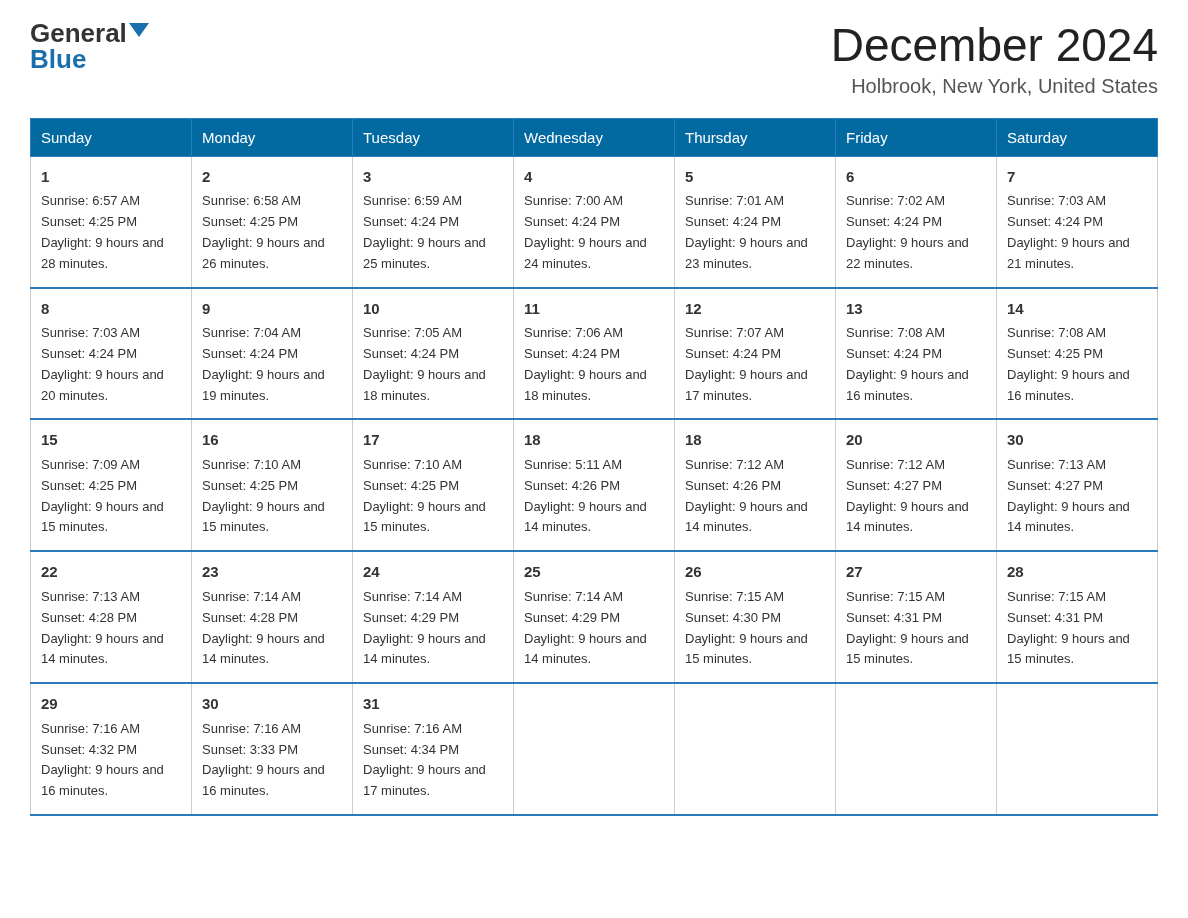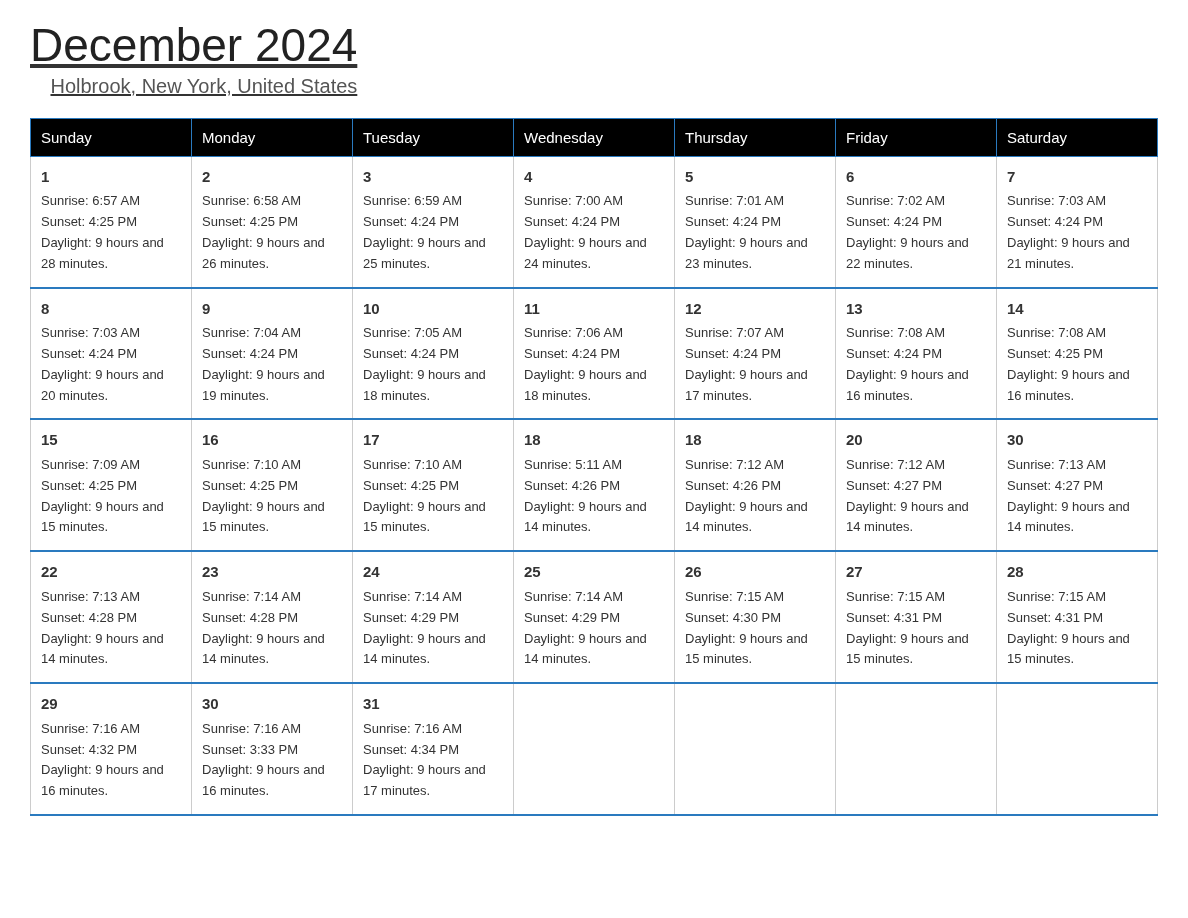--- a/index.html
+++ b/index.html
@@ -45,40 +45,39 @@
       vertical-align: middle;
       position: relative;
       top: -3px;
     }
     .logo-row {
       display: flex;
       align-items: center;
     }
     .title-block {
       text-align: right;
-      text-decoration: underline;
     }
     .calendar-title {
       font-size: 46px;
       font-weight: normal;
       color: #222;
       line-height: 1.1;
     }
     .calendar-subtitle {
       font-size: 20px;
       color: #555;
       margin-top: 4px;
     }
     table {
       width: 100%;
       border-collapse: collapse;
       font-size: 13.5px;
     }
     thead tr th {
-      background-color: #000000;
+      background-color: #0369a1;
       color: #fff;
       padding: 10px 10px 10px 10px;
       text-align: left;
       font-size: 15px;
       font-weight: normal;
       border: 1px solid #2a7abf;
     }
     tbody tr {
       border-bottom: 2px solid #2a7abf;
     }
@@ -99,20 +98,29 @@
     }
     .day-info {
       font-size: 13px;
       color: #333;
     }
   </style>
 </head>
 <body>
 
 <div class="header">
+  <div class="logo">
+    <div class="logo-row">
+      <span class="logo-text-general">General</span>
+      <span class="logo-icon"></span>
+    </div>
+    <div>
+      <span class="logo-text-blue">Blue</span>
+    </div>
+  </div>
   <div class="title-block">
     <div class="calendar-title">December 2024</div>
     <div class="calendar-subtitle">Holbrook, New York, United States</div>
   </div>
 </div>
 
 <table>
   <thead>
     <tr>
     <th>Sunday</th>

